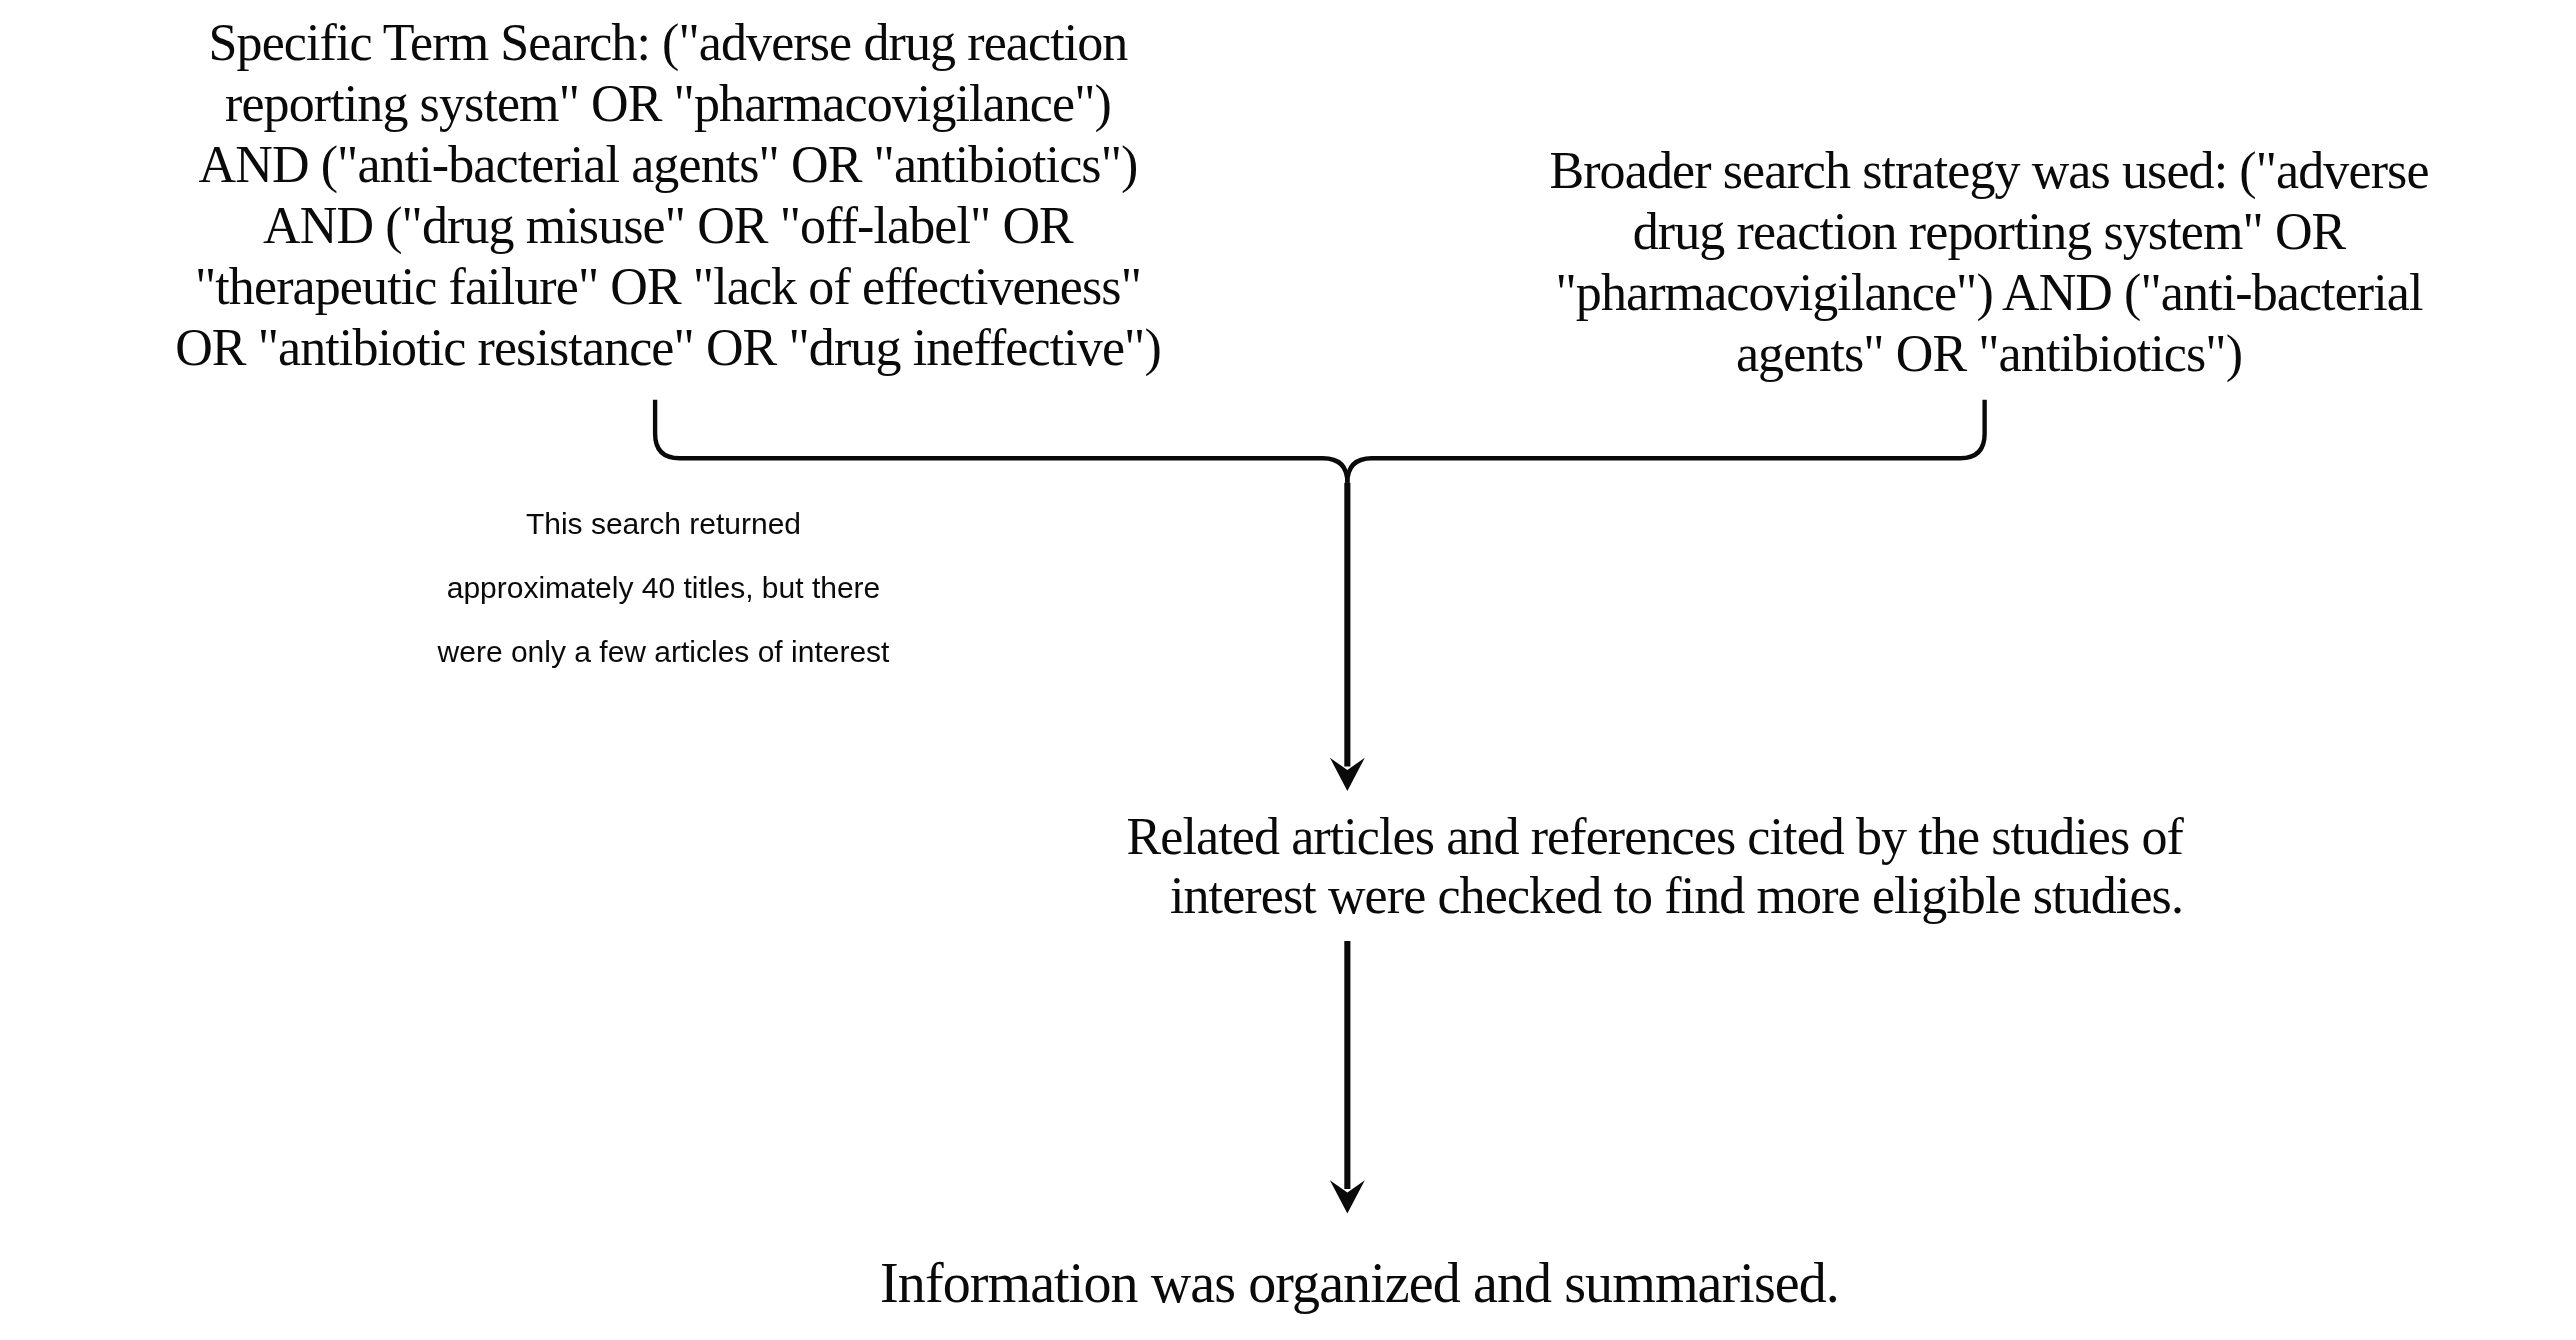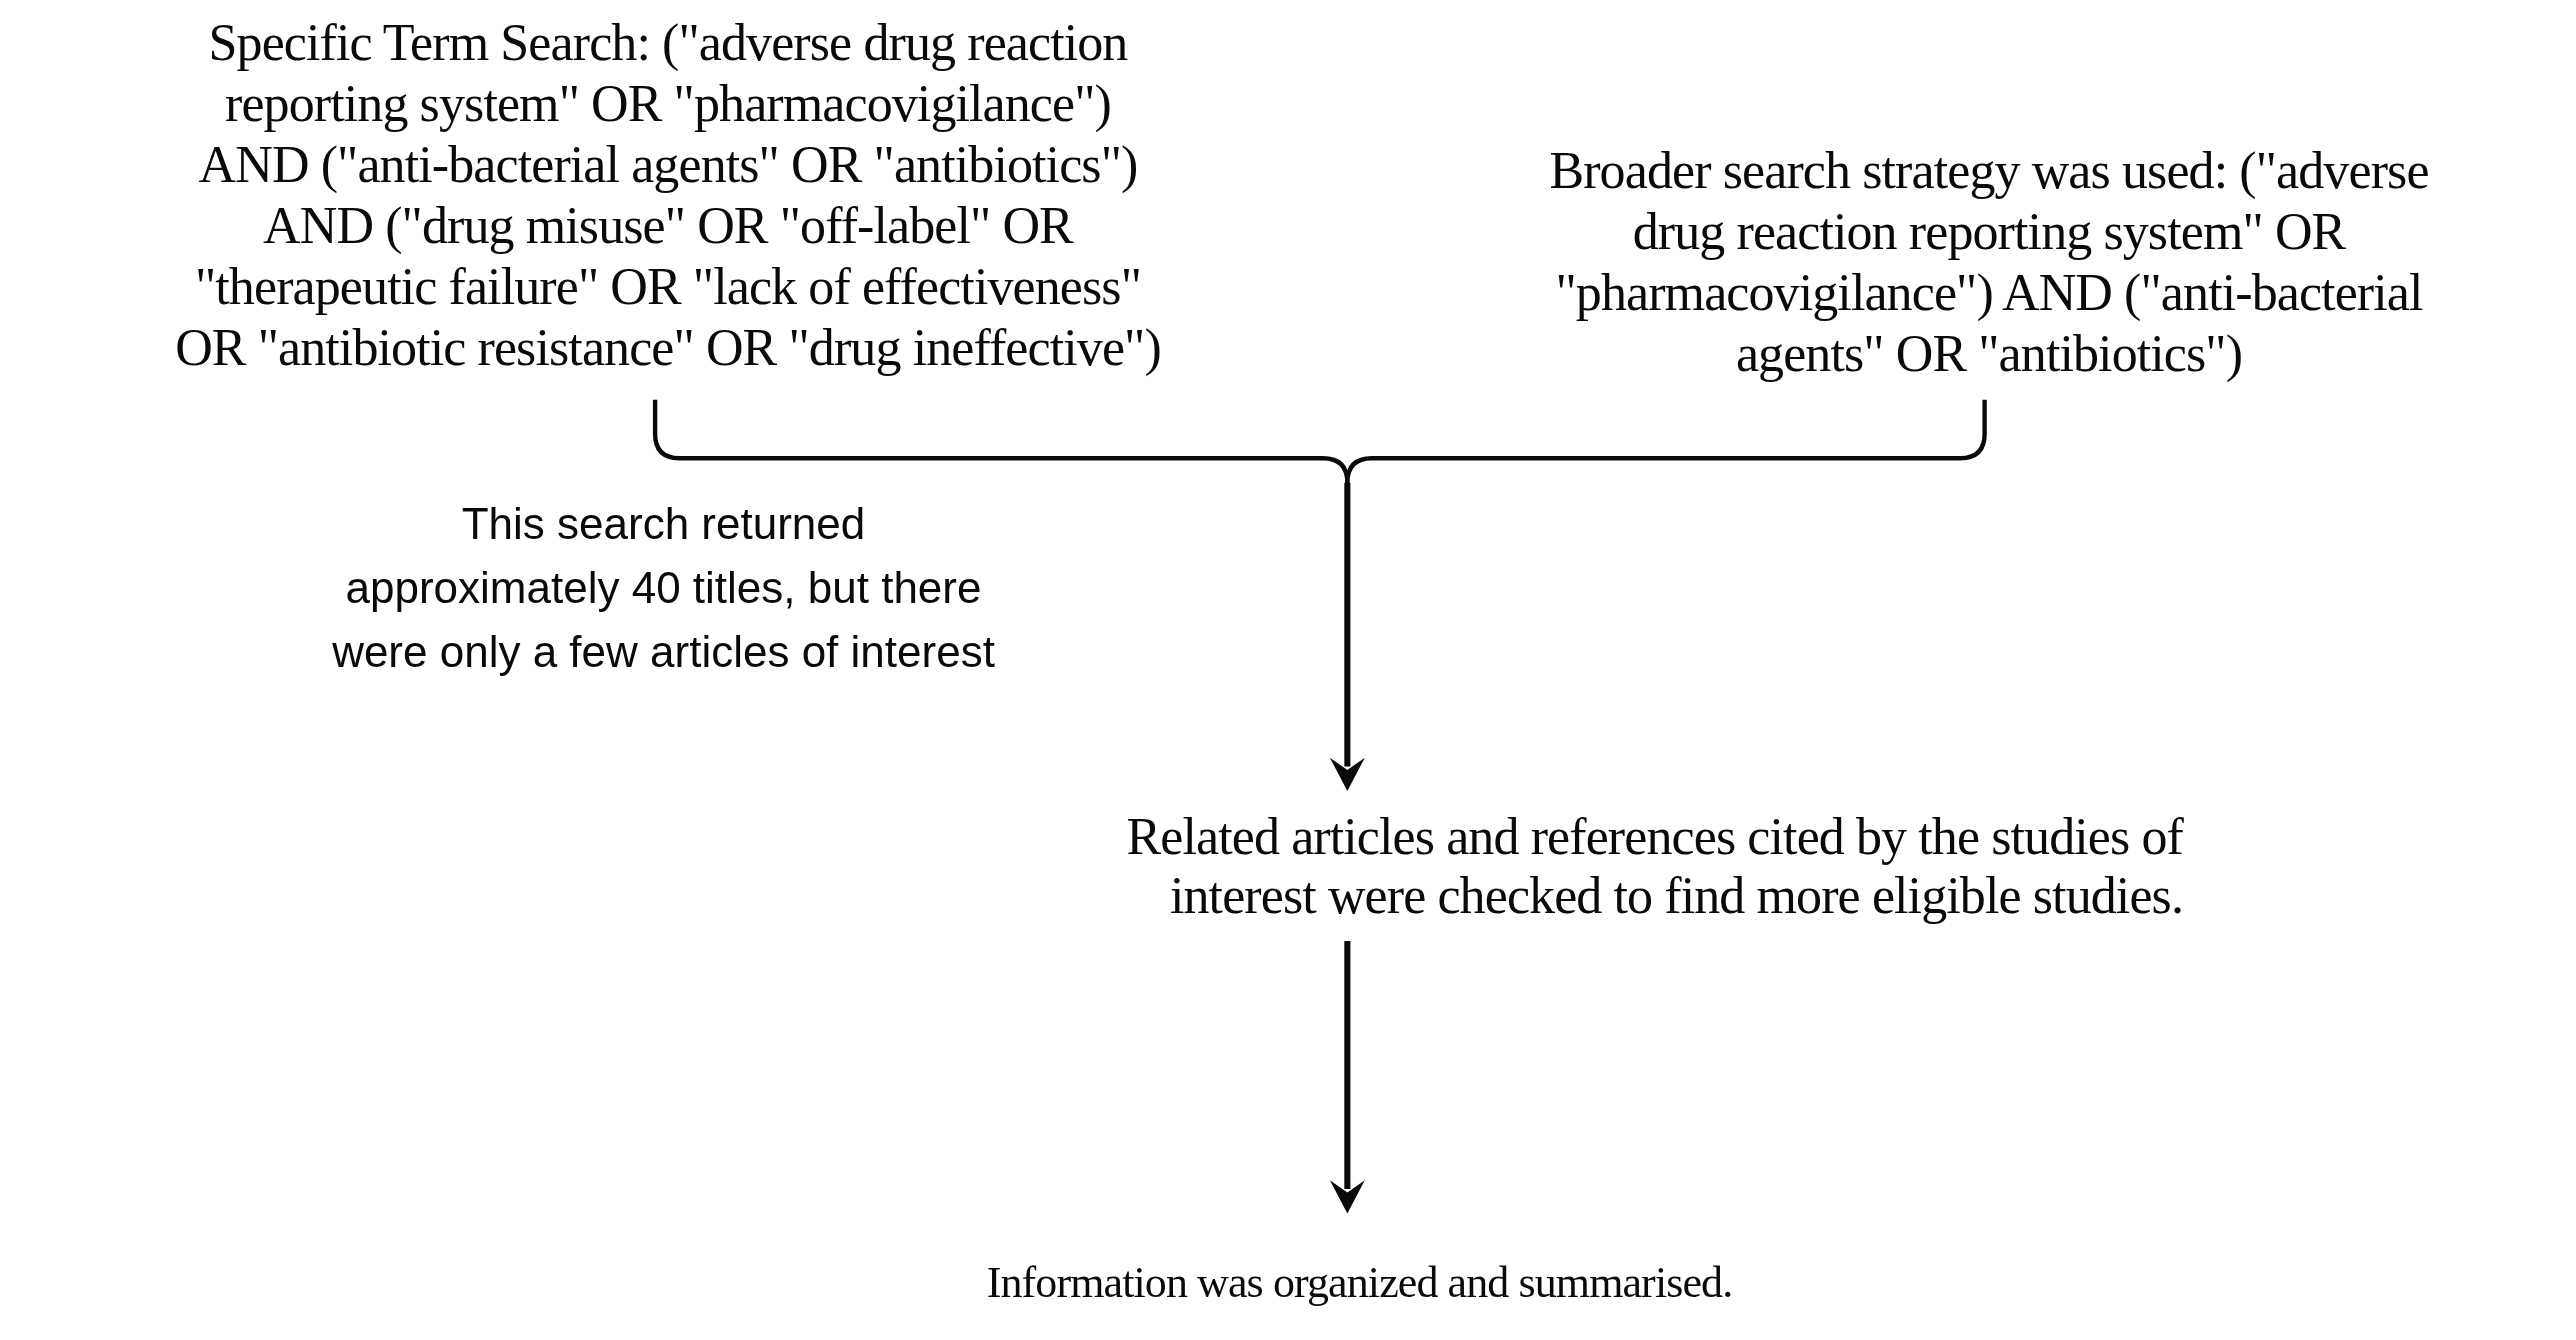--- a/index.html
+++ b/index.html
@@ -21,21 +21,21 @@
     color: #0a0a0a;
   }
   .serif-block {
     font-family: "Liberation Serif", "DejaVu Serif", serif;
     font-size: 52px;
     line-height: 61px;
     letter-spacing: -0.9px;
   }
   .sans-note {
     font-family: "Liberation Sans", "DejaVu Sans", sans-serif;
-    font-size: 44px;
+    font-size: 30px;
     line-height: 63px;
   }
   #block-specific-search {
     left: 0px;
     top: 12.2px;
     width: 1336px;
   }
   #block-broader-search {
     left: 1402px;
     top: 140px;
@@ -62,21 +62,21 @@
   #note-languages {
     left: 1319px;
     top: 1013px;
     width: 786px;
     line-height: 61px;
   }
   #block-summary {
     left: 530px;
     top: 1250px;
     width: 1659px;
-    font-size: 44px;
+    font-size: 56px;
     line-height: 66px;
   }
   #connector-svg {
     position: absolute;
     left: 0;
     top: 0;
     width: 2576px;
     height: 1340px;
   }
   #connector-svg path.stroke {

